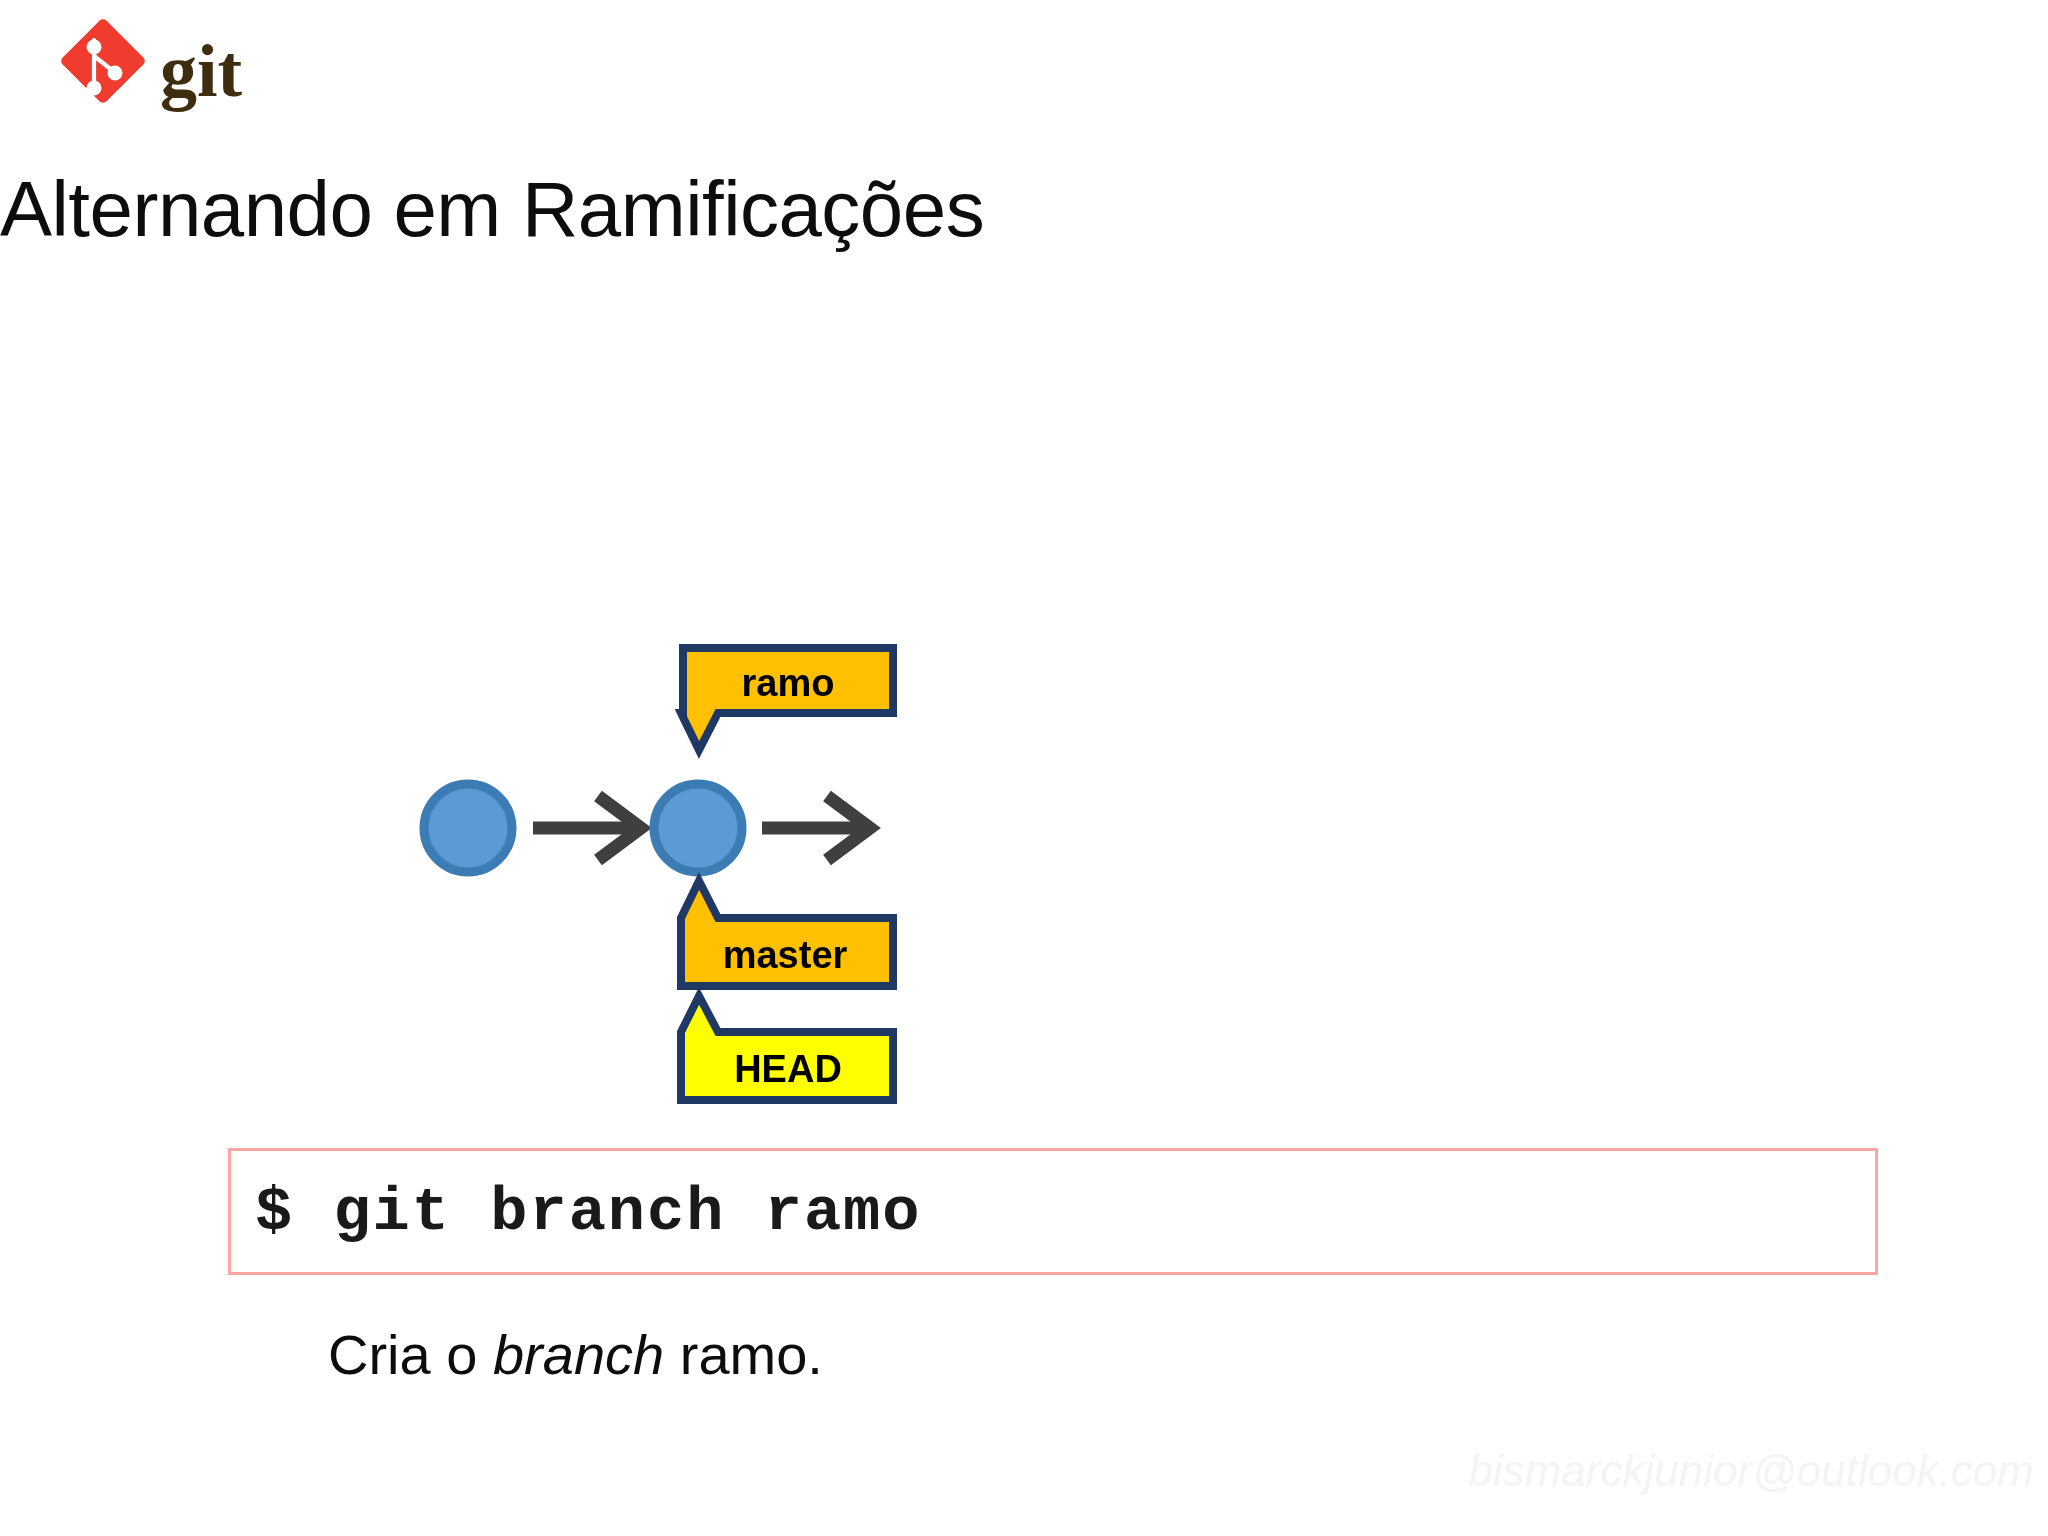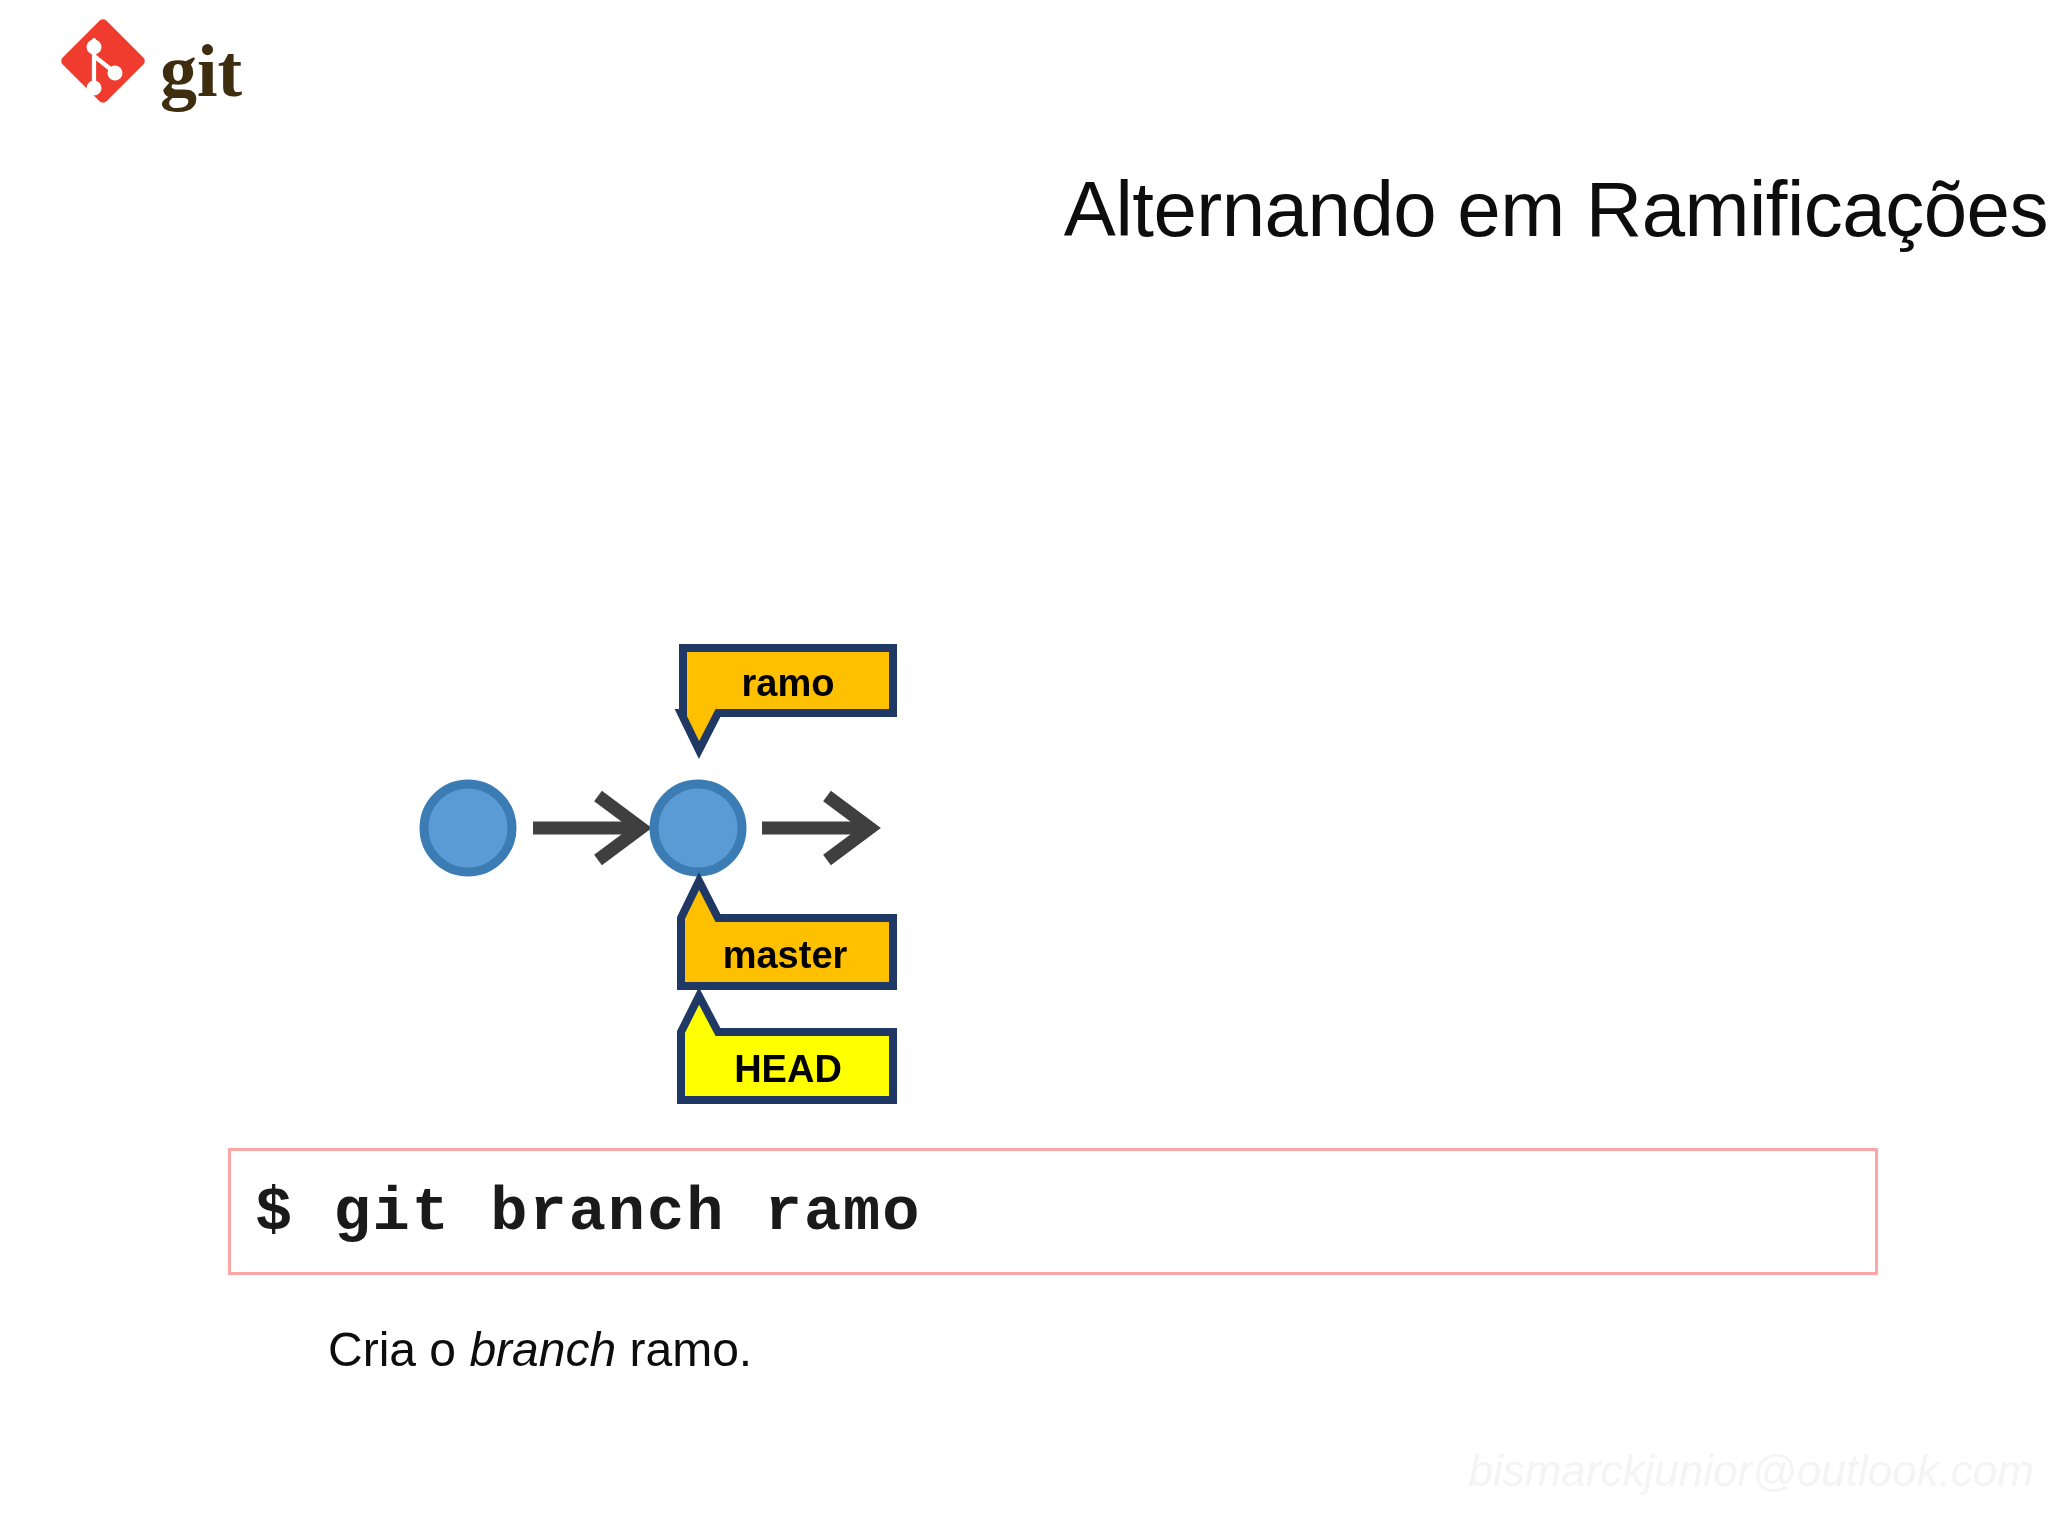--- a/index.html
+++ b/index.html
@@ -26,21 +26,21 @@
     height: 110px;
   }
   #git-logo svg { display: block; }
 
   
   #slide-title {
     position: absolute;
     left: 0;
     top: 168px;
     width: 2048px;
-    text-align: right;
+    text-align: left;
     font-family: "Liberation Sans", sans-serif;
     font-size: 78px;
     font-weight: 400;
     color: #0d0d0d;
     letter-spacing: -0.5px;
     white-space: nowrap;
     line-height: 1.06;
   }
 
   
@@ -76,21 +76,21 @@
     white-space: pre;
     letter-spacing: 2px;
   }
 
   
   #caption {
     position: absolute;
     left: 328px;
     top: 1322px;
     font-family: "Liberation Sans", sans-serif;
-    font-size: 48px;
+    font-size: 56px;
     font-weight: 400;
     color: #0d0d0d;
     white-space: nowrap;
   }
   #caption .em { font-style: italic; }
 
   
   #watermark {
     position: absolute;
     right: 14px;

